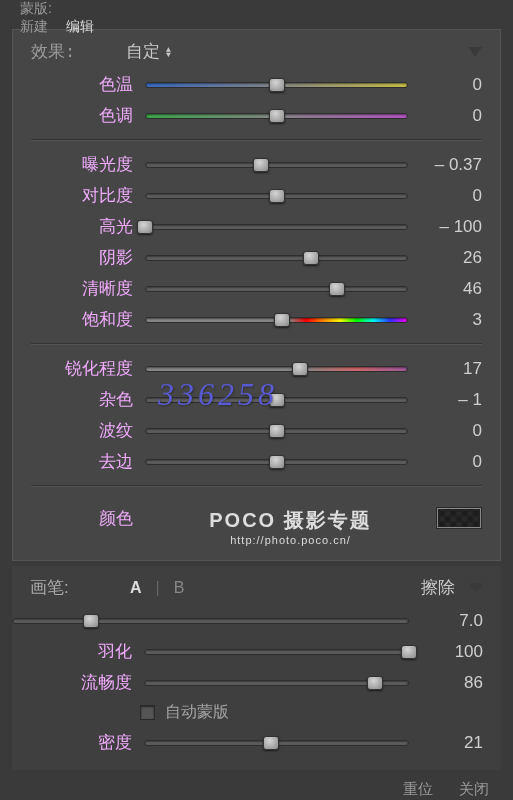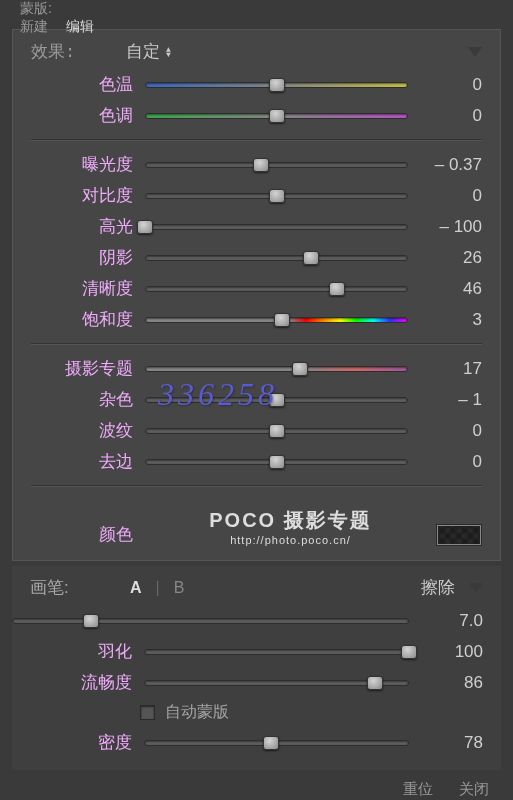--- a/index.html
+++ b/index.html
@@ -107,21 +107,21 @@
     font-variant-numeric: tabular-nums;
   }
   .group-sep {
     height: 2px;
     border-top: 1px solid #333;
     border-bottom: 1px solid #555;
     margin: 8px 18px;
   }
   .color-row {
     display: flex;
-    align-items: flex-end;
+    align-items: flex-start;
     padding: 12px 18px 14px 0;
   }
   .color-row .slabel { width: 132px; }
   .color-row .mid { flex: 1; position: relative; }
   .watermark {
     font-family: Arial, sans-serif;
     color: #ddd;
     text-align: center;
     letter-spacing: 2px;
     font-size: 20px;
@@ -276,21 +276,21 @@
       <div class="slider-row">
         <span class="slabel">饱和度</span>
         <div class="track-wrap">
           <div class="track sat"></div>
           <div class="knob" style="left: 52%;"></div>
         </div>
         <span class="sval">3</span>
       </div>
       <div class="group-sep"></div>
       <div class="slider-row">
-        <span class="slabel">摄影专题</span>
+        <span class="slabel">锐化程度</span>
         <div class="track-wrap">
           <div class="track sharp"></div>
           <div class="knob" style="left: 59%;"></div>
         </div>
         <span class="sval">17</span>
       </div>
       <div class="slider-row">
         <span class="slabel">杂色</span>
         <div class="track-wrap">
           <div class="track gray"></div>
@@ -372,21 +372,21 @@
     <span class="chk"></span>
     <span>自动蒙版</span>
   </div>
   <div id="density-host">
       <div class="slider-row">
         <span class="slabel">密度</span>
         <div class="track-wrap">
           <div class="track gray"></div>
           <div class="knob" style="left: 48%;"></div>
         </div>
-        <span class="sval">78</span>
+        <span class="sval">21</span>
       </div>
     </div>
 </div>
 
 <div class="footer">
   <span>重位</span>
   <span>关闭</span>
 </div>
 
 </body></html>

